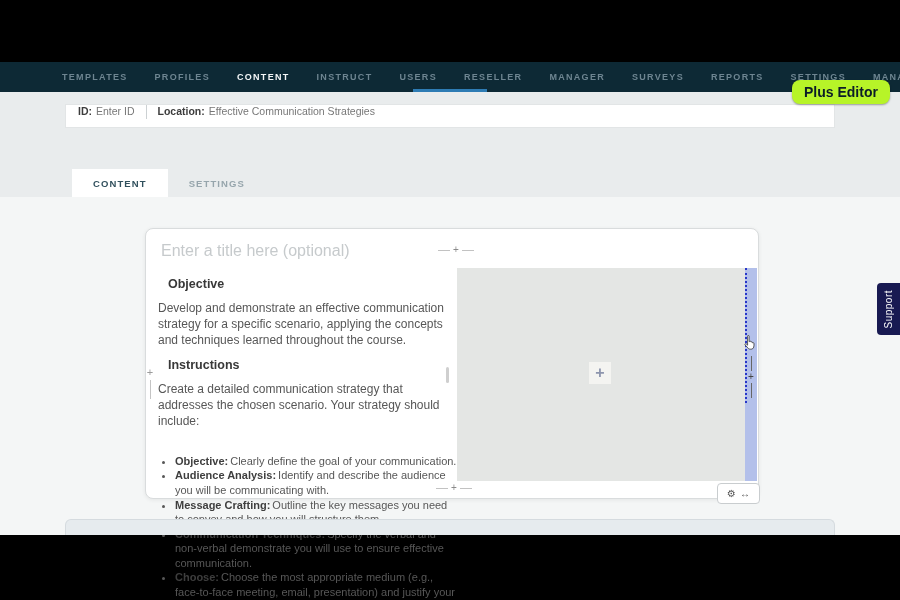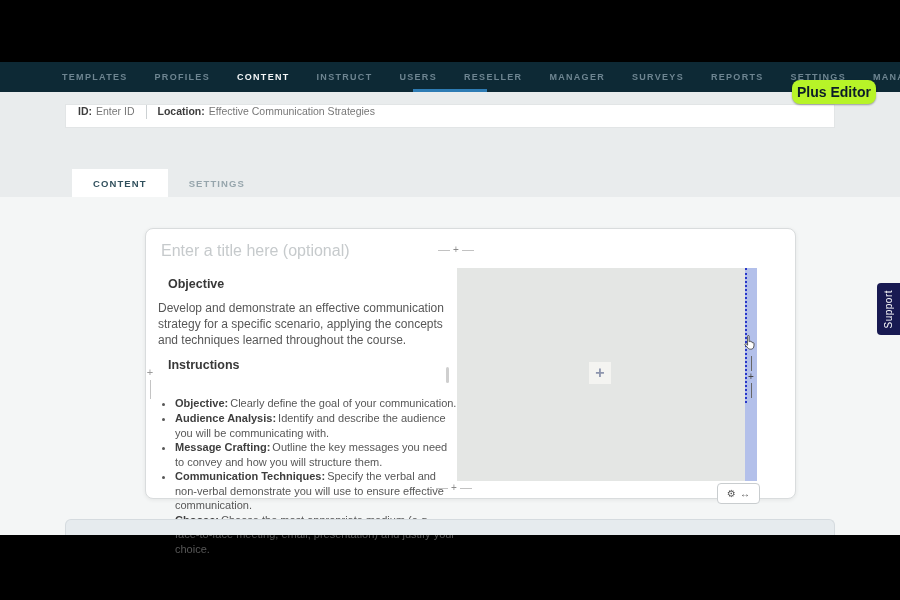--- a/index.html
+++ b/index.html
@@ -5,42 +5,42 @@
   html,body{margin:0;padding:0;}
   body{font-family:"Liberation Sans","DejaVu Sans",sans-serif;background:#000;}
   .stage{position:relative;width:900px;height:600px;background:#000;overflow:hidden;margin:0 auto;}
 
   
   .nav{position:absolute;left:0;top:62px;width:900px;height:30px;background:#0d2935;display:flex;align-items:center;padding-left:62px;box-sizing:border-box;gap:27px;}
   .nav a{font-size:9px;font-weight:700;letter-spacing:1.3px;color:#6e8591;text-decoration:none;white-space:nowrap;cursor:pointer;}
   .nav a.active{color:#f4f7f8;}
   .nav-underline{position:absolute;left:413px;top:89px;width:74px;height:3px;background:#2e7cb4;}
 
-  .plus-badge{position:absolute;left:792px;top:80px;height:24px;padding:0 5px;background:#b7f428;border-radius:8px;display:flex;align-items:center;font-size:14px;font-weight:700;color:#0c1c28;box-shadow:0 1px 2px rgba(0,0,0,.35);z-index:6;}
+  .plus-badge{position:absolute;left:792px;top:80px;height:24px;padding:0 12px;background:#b7f428;border-radius:8px;display:flex;align-items:center;font-size:14px;font-weight:700;color:#0c1c28;box-shadow:0 1px 2px rgba(0,0,0,.35);z-index:6;}
 
   
   .page-bg{position:absolute;left:0;top:92px;width:900px;height:443px;background:#e9eced;}
   .panel-bg{position:absolute;left:0;top:197px;width:900px;height:338px;background:#f4f6f6;}
 
   
   .rowlet{position:absolute;left:65px;top:92px;width:770px;height:12px;background:#fff;overflow:hidden;border-bottom:1px solid #eef0f0;}
   .rowlet .frag{position:absolute;left:140px;top:-6px;font-size:10px;color:#8d8d8d;}
 
   
   .meta{position:absolute;left:65px;top:104px;width:770px;height:24px;background:#fff;border:1px solid #e2e5e6;box-sizing:border-box;display:flex;align-items:flex-start;padding-left:12px;font-size:10.5px;color:#777;}
   .meta b{color:#3c3c3c;margin-right:4px;}
   .meta .sep{width:1px;height:14px;background:#ccd1d3;margin:0 11px;}
 
   
   .tabs{position:absolute;left:72px;top:169px;height:28px;display:flex;}
   .tab{height:28px;display:flex;align-items:center;padding:0 21px;font-size:9.5px;font-weight:700;letter-spacing:1.1px;color:#96a5ac;cursor:pointer;}
   .tab.active{background:#fff;color:#31505d;}
 
   
-  .card{position:absolute;left:145px;top:228px;width:612px;height:269px;background:#fff;border:1px solid #d9dcdd;border-radius:8px;box-shadow:0 1px 4px rgba(0,0,0,.07);padding-left:37px;}
+  .card{position:absolute;left:145px;top:228px;width:612px;height:269px;background:#fff;border:1px solid #d9dcdd;border-radius:8px;box-shadow:0 1px 4px rgba(0,0,0,.07);}
   .title-ph{position:absolute;left:15px;top:13px;font-size:16px;color:#c6cacc;}
   .ins-marker{position:absolute;display:flex;align-items:center;color:#9d9d9d;}
   .ins-marker .dash{width:12px;height:1px;background:#c2c2c2;}
   .ins-marker .plus{font-size:10px;line-height:1;margin:0 3px;color:#8a8a8a;}
   .ins-top{left:292px;top:16px;}
   .ins-bottom{left:290px;top:254px;}
 
   .textcol{position:absolute;left:12px;top:38px;width:300px;color:#575757;}
   .textcol h3{margin:10px;font-size:12.5px;font-weight:700;color:#383838;}
   .textcol p{margin:1px 0 2px 0;font-size:12px;line-height:1.32;}
@@ -119,20 +119,21 @@
     <div class="ins-marker ins-top">
       <span class="dash"></span>
       <span class="plus">+</span>
       <span class="dash"></span>
     </div>
 
     <div class="textcol">
       <h3>Objective</h3>
       <p>Develop and demonstrate an effective communication strategy for a specific scenario, applying the concepts and techniques learned throughout the course.</p>
       <h3>Instructions</h3>
+      <p>Create a detailed communication strategy that addresses the chosen scenario. Your strategy should include:</p>
       <ul>
         <li><span class="term">Objective:</span><span>Clearly define the goal of your communication.</span></li>
         <li><span class="term">Audience Analysis:</span><span>Identify and describe the audience you will be communicating with.</span></li>
         <li><span class="term">Message Crafting:</span><span>Outline the key messages you need to convey and how you will structure them.</span></li>
         <li><span class="term">Communication Techniques:</span><span>Specify the verbal and non-verbal demonstrate you will use to ensure effective communication.</span></li>
         <li><span class="term">Choose:</span><span>Choose the most appropriate medium (e.g., face-to-face meeting, email, presentation) and justify your choice.</span></li>
       </ul>
     </div>
 
     <div class="left-handle">

